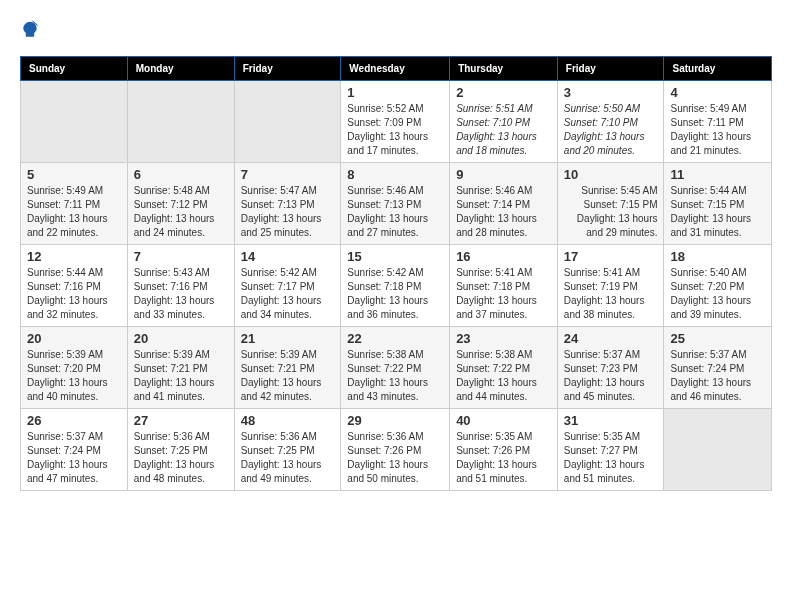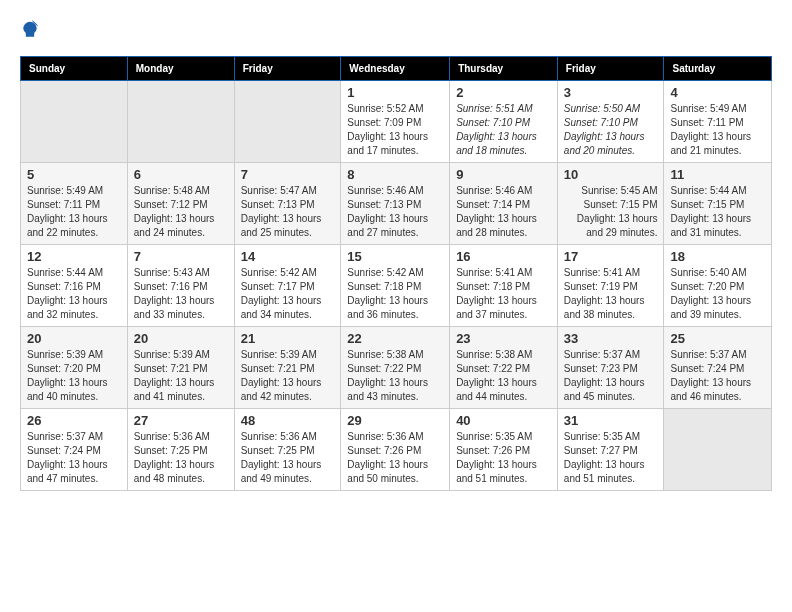--- a/index.html
+++ b/index.html
@@ -275,21 +275,21 @@
 and 43 minutes.</div>
         </td>
         <td>
           <span class="day-number">23</span>
           <div class="day-info" style="white-space: pre-line;">Sunrise: 5:38 AM
 Sunset: 7:22 PM
 Daylight: 13 hours
 and 44 minutes.</div>
         </td>
         <td>
-          <span class="day-number">33</span>
+          <span class="day-number">24</span>
           <div class="day-info" style="white-space: pre-line;">Sunrise: 5:37 AM
 Sunset: 7:23 PM
 Daylight: 13 hours
 and 45 minutes.</div>
         </td>
         <td>
           <span class="day-number">25</span>
           <div class="day-info" style="white-space: pre-line;">Sunrise: 5:37 AM
 Sunset: 7:24 PM
 Daylight: 13 hours

